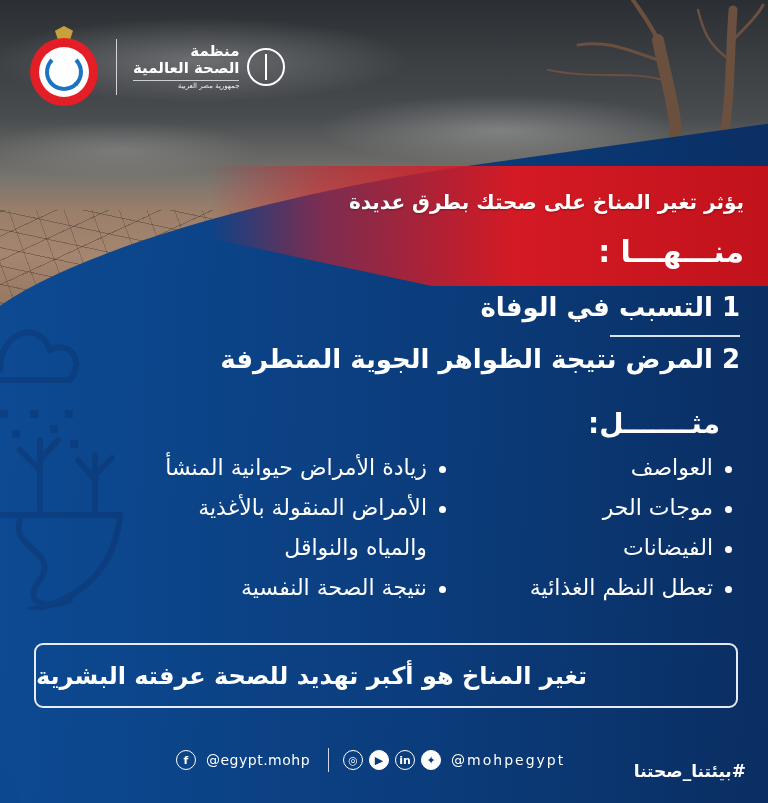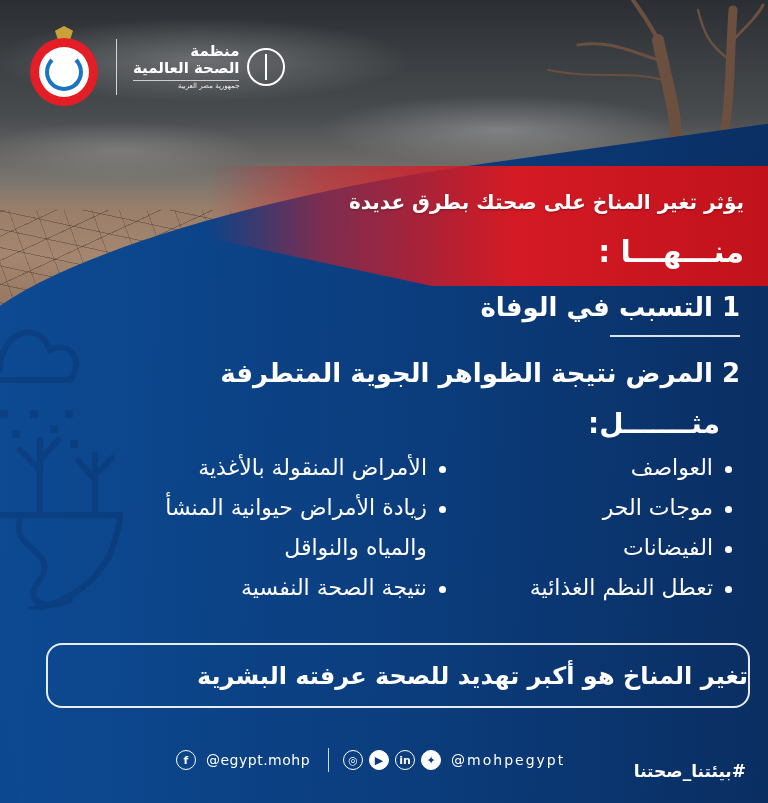--- a/index.html
+++ b/index.html
@@ -56,34 +56,34 @@
 
   
   .headline { position: absolute; right: 24px; top: 180px; text-align: right; direction: rtl; }
   .headline .l1 { font-size: 20px; font-weight: bold; line-height: 44px; text-shadow: 0 1px 2px rgba(0,0,0,0.3); }
   .headline .l2 { font-size: 30px; font-weight: bold; line-height: 44px; margin-top: 6px; letter-spacing: 2px; }
 
   
   .point { position: absolute; right: 28px; direction: rtl; text-align: right; font-weight: bold; }
   .p1 { top: 292px; font-size: 26px; }
   .p1-rule { position: absolute; right: 28px; top: 335px; width: 130px; height: 2px; background: rgba(255,255,255,0.85); }
-  .p2 { top: 358px; font-size: 26px; margin-left: 11px; }
+  .p2 { top: 344px; font-size: 26px; margin-left: 11px; }
   .example-label { position: absolute; right: 48px; top: 407px; direction: rtl; font-size: 28px; font-weight: bold; }
 
   .col { position: absolute; direction: rtl; text-align: right; }
   .col-right { right: 36px; top: 448px; width: 250px; }
   .col-left { right: 322px; top: 448px; width: 420px; }
   .item { font-size: 22px; line-height: 40px; height: 40px; white-space: nowrap; }
   .item .dot { display: inline-block; width: 7px; height: 7px; border-radius: 50%; background: #fff; margin-left: 12px; vertical-align: middle; }
   .item .dot.hidden { visibility: hidden; }
 
   
-  .statement { position: absolute; left: 46px; top: 643px; width: 704px; height: 65px;
-    border: 2px solid rgba(255,255,255,0.9); border-radius: 16px;
-    display: flex; align-items: center; justify-content: flex-start; direction: rtl; }
+  .statement { position: absolute; left: 34px; top: 643px; width: 704px; height: 65px;
+    border: 2px solid rgba(255,255,255,0.9); border-radius: 9px;
+    display: flex; align-items: center; justify-content: flex-end; direction: rtl; }
   .statement span { font-size: 24px; font-weight: bold; }
 
   
   .footer { position: absolute; left: 176px; top: 746px; width: 570px; height: 28px; display: flex; align-items: center; }
   .social { display: flex; align-items: center; gap: 6px; font-family: "DejaVu Sans", sans-serif; font-size: 14px; }
   .ico { width: 20px; height: 20px; border-radius: 50%; border: 1.5px solid #fff; display: inline-flex; align-items: center; justify-content: center; font-size: 11px; font-weight: bold; }
   .ico.filled { background: #fff; color: #0a3a78; border-color: #fff; }
   .handle { margin: 0 4px; letter-spacing: 0.5px; }
   .handle2 { letter-spacing: 2px; margin-left: 4px; }
   .vsep { width: 1px; height: 24px; background: rgba(255,255,255,0.8); margin: 0 8px; }
@@ -174,22 +174,22 @@
   <div class="example-label">مثـــــــل:</div>
 
   <div class="col col-right">
     <div class="item"><span class="dot"></span><span>العواصف</span></div>
     <div class="item"><span class="dot"></span><span>موجات الحر</span></div>
     <div class="item"><span class="dot"></span><span>الفيضانات</span></div>
     <div class="item"><span class="dot"></span><span>تعطل النظم الغذائية</span></div>
   </div>
 
   <div class="col col-left">
+    <div class="item"><span class="dot"></span><span>زيادة الأمراض حيوانية المنشأ</span></div>
     <div class="item"><span class="dot"></span><span>الأمراض المنقولة بالأغذية</span></div>
-    <div class="item"><span class="dot"></span><span>زيادة الأمراض حيوانية المنشأ</span></div>
     <div class="item"><span class="dot hidden"></span><span>والمياه والنواقل</span></div>
     <div class="item"><span class="dot"></span><span>نتيجة الصحة النفسية</span></div>
   </div>
 
   <div class="statement">
     <span>تغير المناخ هو أكبر تهديد للصحة عرفته البشرية</span>
   </div>
 
   <div class="footer">
     <div class="social">

